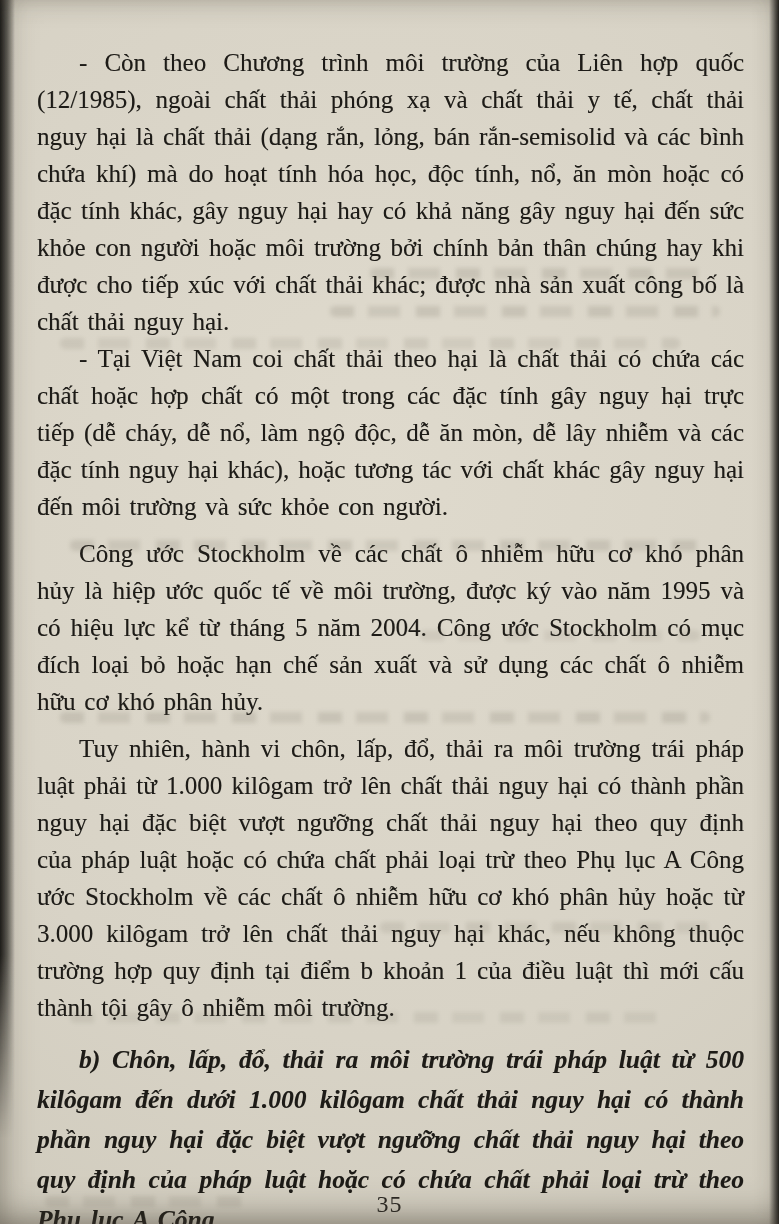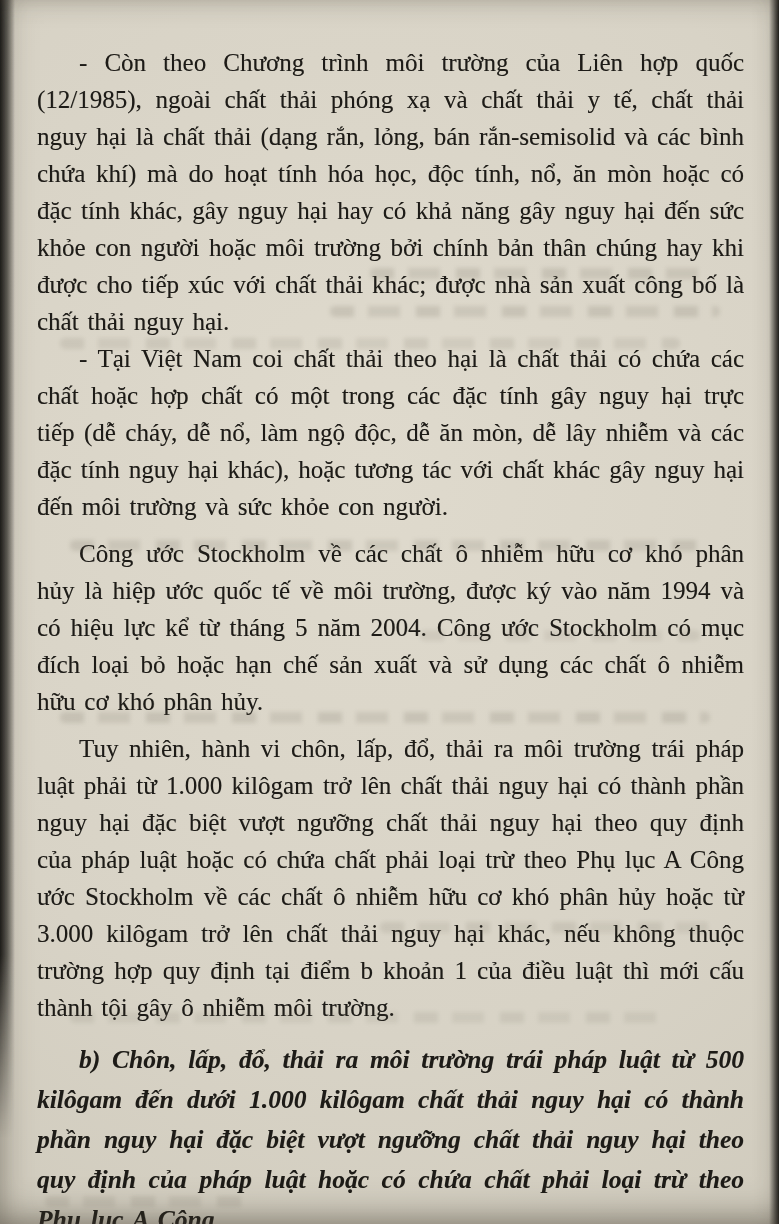--- a/index.html
+++ b/index.html
@@ -74,32 +74,33 @@
   }
 </style>
 </head>
 <body>
 
 <div class="page">
 
   <main class="text-block">
     <p>- Còn theo Chương trình môi trường của Liên hợp quốc (12/1985), ngoài chất thải phóng xạ và chất thải y tế, chất thải nguy hại là chất thải (dạng rắn, lỏng, bán rắn-semisolid và các bình chứa khí) mà do hoạt tính hóa học, độc tính, nổ, ăn mòn hoặc có đặc tính khác, gây nguy hại hay có khả năng gây nguy hại đến sức khỏe con người hoặc môi trường bởi chính bản thân chúng hay khi được cho tiếp xúc với chất thải khác; được nhà sản xuất công bố là chất thải nguy hại.</p>
     <p>- Tại Việt Nam coi chất thải theo hại là chất thải có chứa các chất hoặc hợp chất có một trong các đặc tính gây nguy hại trực tiếp (dễ cháy, dễ nổ, làm ngộ độc, dễ ăn mòn, dễ lây nhiễm và các đặc tính nguy hại khác), hoặc tương tác với chất khác gây nguy hại đến môi trường và sức khỏe con người.</p>
-    <p class="gap">Công ước Stockholm về các chất ô nhiễm hữu cơ khó phân hủy là hiệp ước quốc tế về môi trường, được ký vào năm 1994 và có hiệu lực kể từ tháng 5 năm 2004. Công ước Stockholm có mục đích loại bỏ hoặc hạn chế sản xuất và sử dụng các chất ô nhiễm hữu cơ khó phân hủy.</p>
+    <p class="gap">Công ước Stockholm về các chất ô nhiễm hữu cơ khó phân hủy là hiệp ước quốc tế về môi trường, được ký vào năm 1995 và có hiệu lực kể từ tháng 5 năm 2004. Công ước Stockholm có mục đích loại bỏ hoặc hạn chế sản xuất và sử dụng các chất ô nhiễm hữu cơ khó phân hủy.</p>
     <p class="gap">Tuy nhiên, hành vi chôn, lấp, đổ, thải ra môi trường trái pháp luật phải từ 1.000 kilôgam trở lên chất thải nguy hại có thành phần nguy hại đặc biệt vượt ngưỡng chất thải nguy hại theo quy định của pháp luật hoặc có chứa chất phải loại trừ theo Phụ lục A Công ước Stockholm về các chất ô nhiễm hữu cơ khó phân hủy hoặc từ 3.000 kilôgam trở lên chất thải nguy hại khác, nếu không thuộc trường hợp quy định tại điểm b khoản 1 của điều luật thì mới cấu thành tội gây ô nhiễm môi trường.</p>
     <p class="quote">b) Chôn, lấp, đổ, thải ra môi trường trái pháp luật từ 500 kilôgam đến dưới 1.000 kilôgam chất thải nguy hại có thành phần nguy hại đặc biệt vượt ngưỡng chất thải nguy hại theo quy định của pháp luật hoặc có chứa chất phải loại trừ theo Phụ lục A Công</p>
   </main>
 
   <div class="smudge" style="left:370px; top:268px; width:340px;"></div>
   <div class="smudge" style="left:330px; top:306px; width:390px;"></div>
   <div class="smudge" style="left:60px; top:338px; width:620px; opacity:.8;"></div>
   <div class="smudge" style="left:70px; top:540px; width:640px;"></div>
   <div class="smudge" style="left:420px; top:630px; width:280px; opacity:.7;"></div>
   <div class="smudge" style="left:60px; top:712px; width:650px;"></div>
   <div class="smudge" style="left:380px; top:922px; width:330px; opacity:.8;"></div>
   <div class="smudge" style="left:70px; top:1012px; width:600px; opacity:.7;"></div>
   <div class="smudge" style="left:45px; top:1196px; width:210px; opacity:.75;"></div>
 
+  <div class="page-number">35</div>
 
   <div class="edge-left"></div>
   <div class="edge-right"></div>
   <div class="vignette"></div>
 </div>
 
 </body></html>

